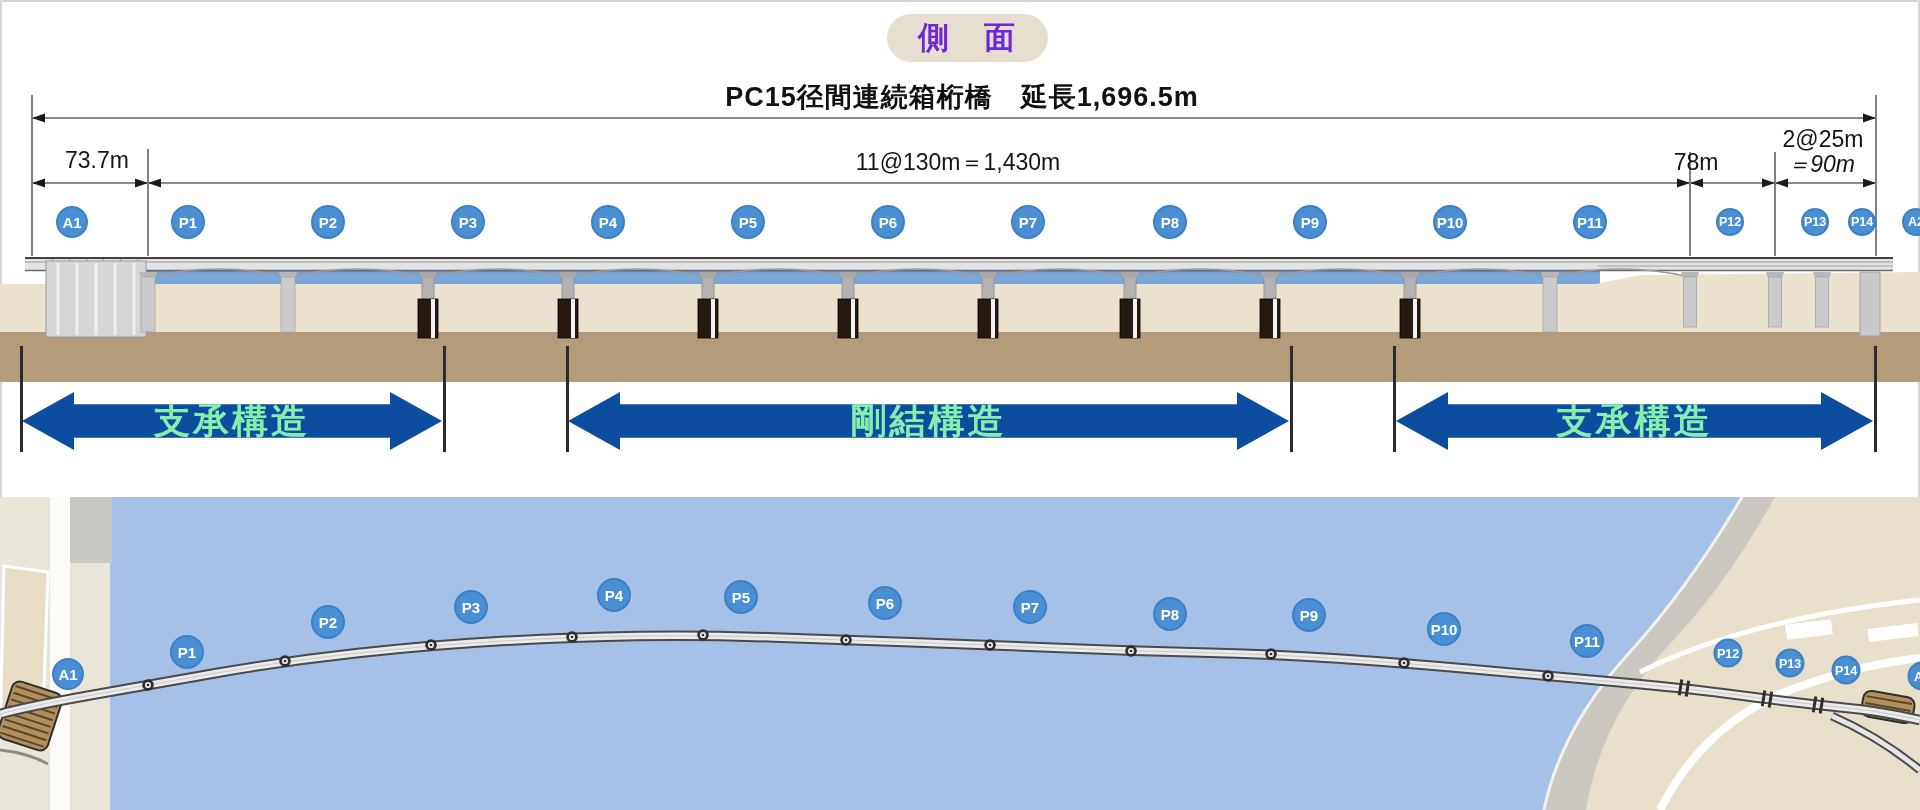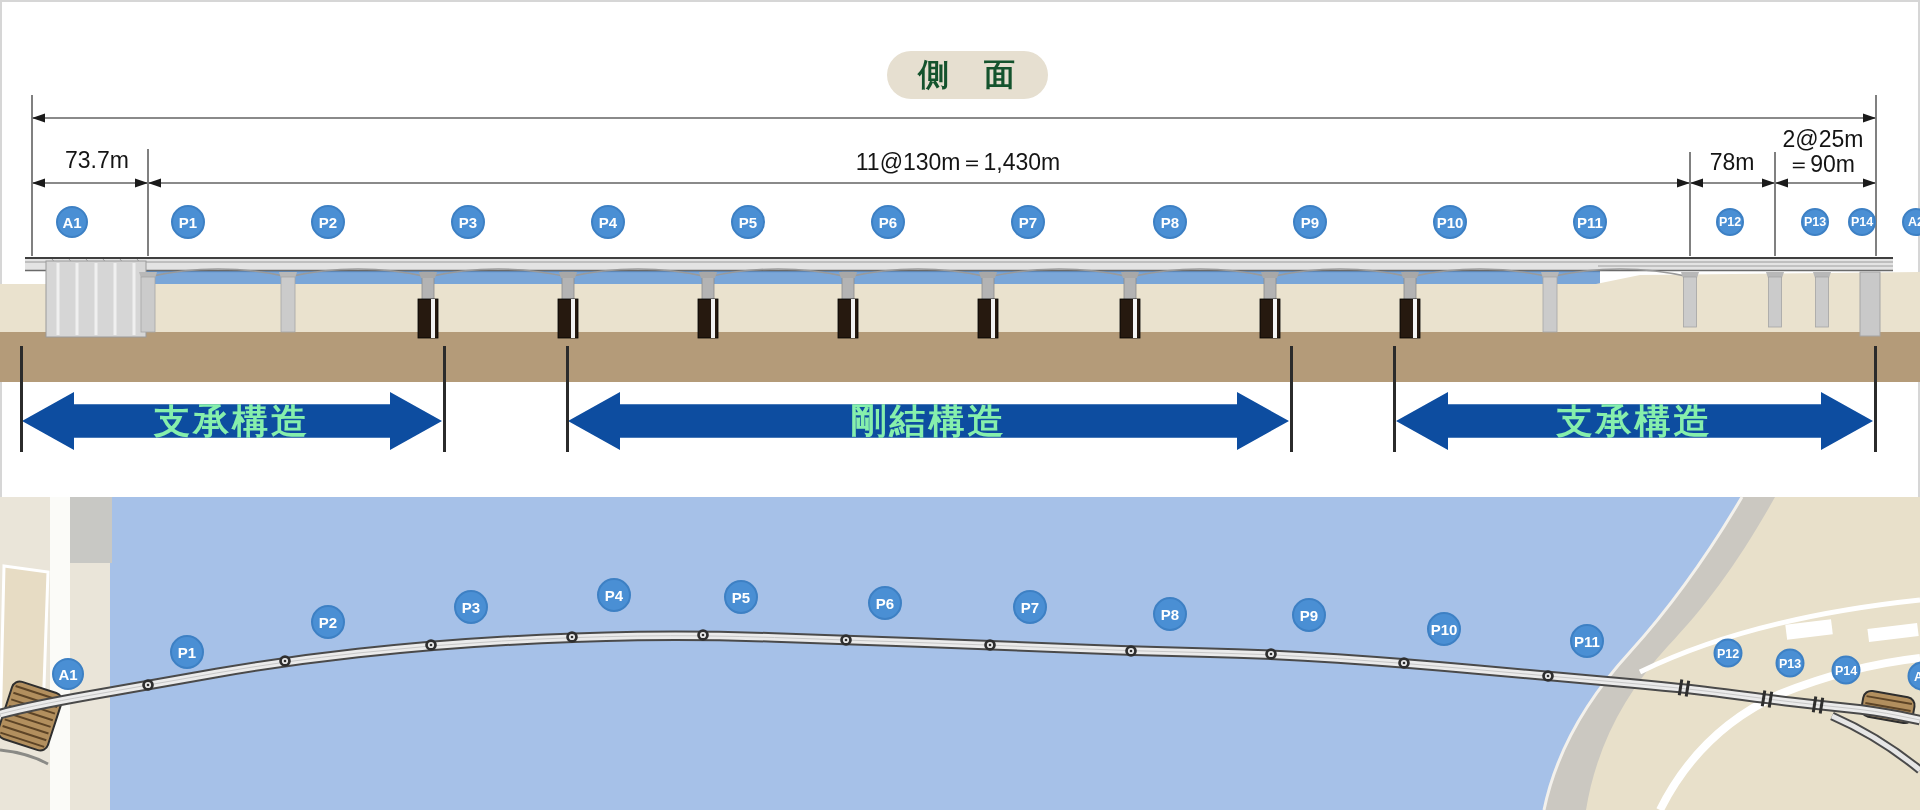--- a/index.html
+++ b/index.html
@@ -4,21 +4,21 @@
 <style>
   html,body{margin:0;padding:0;background:#fff;}
   .stage{
     position:relative;width:1920px;height:810px;overflow:hidden;background:#ffffff;
     font-family:"Liberation Sans","DejaVu Sans",sans-serif;
     box-shadow:inset 0 0 0 2px #d6d6d6;
   }
   svg.art{position:absolute;left:0;top:0;width:1920px;height:810px;display:block;}
   .badge{
     position:absolute;display:flex;align-items:center;justify-content:center;
-    border-radius:26px;font-weight:bold;font-size:31px;color:#14532d;letter-spacing:2px;white-space:nowrap;margin-top:37px;
+    border-radius:26px;font-weight:bold;font-size:31px;color:#6d28d9;letter-spacing:2px;white-space:nowrap;
   }
   .title{
     position:absolute;transform:translate(-50%,-50%);font-size:27px;font-weight:600;color:#111;
     white-space:nowrap;letter-spacing:1px;
   }
   .dimlab{
     position:absolute;transform:translate(-50%,-50%);font-size:23px;color:#141414;white-space:nowrap;
   }
   .pbadge{
     position:absolute;display:flex;align-items:center;justify-content:center;border-radius:50%;
@@ -276,27 +276,28 @@
       </g>
       <g>
         <line x1="1775" y1="183" x2="1876" y2="183" stroke="#8a8a8a" stroke-width="2"></line>
         <polygon points="1775,183 1788,178.5 1788,187.5" fill="#1a1a1a"></polygon>
         <polygon points="1876,183 1863,178.5 1863,187.5" fill="#1a1a1a"></polygon>
       </g>
     </svg>
 
   <div class="badge" id="side-badge" style="left: 887px; top: 14px; width: 161px; height: 48px; background: rgb(230, 223, 208);">側　面</div>
 
+  <div class="title" style="left:962px;top:97px;">PC15径間連続箱桁橋　延長1,696.5m</div>
 
   <div id="dim-labels">
       <div class="dimlab" style="left: 97px; top: 160px;">73.7m</div>
       <div class="dimlab" style="left: 958px; top: 162px;">11@130m＝1,430m</div>
-      <div class="dimlab" style="left: 1732px; top: 162px;">78m</div>
+      <div class="dimlab" style="left: 1696px; top: 162px;">78m</div>
       <div class="dimlab" style="left: 1823px; top: 139px;">2@25m</div>
-      <div class="dimlab" style="left: 1821px; top: 164px;">＝90m</div>
+      <div class="dimlab" style="left: 1821px; top: 164px; font-style: italic;">＝90m</div>
     </div>
   <div id="side-pier-labels">
       <div class="pbadge" style="left: 32px; top: 222px; width: 32px; height: 32px; background: rgb(74, 143, 212); border-color: rgb(61, 128, 196); font-size: 15px;">A1</div>
       <div class="pbadge" style="left: 148px; top: 222px; width: 34px; height: 34px; background: rgb(74, 143, 212); border-color: rgb(61, 128, 196); font-size: 15px;">P1</div>
       <div class="pbadge" style="left: 288px; top: 222px; width: 34px; height: 34px; background: rgb(74, 143, 212); border-color: rgb(61, 128, 196); font-size: 15px;">P2</div>
       <div class="pbadge" style="left: 428px; top: 222px; width: 34px; height: 34px; background: rgb(74, 143, 212); border-color: rgb(61, 128, 196); font-size: 15px;">P3</div>
       <div class="pbadge" style="left: 568px; top: 222px; width: 34px; height: 34px; background: rgb(74, 143, 212); border-color: rgb(61, 128, 196); font-size: 15px;">P4</div>
       <div class="pbadge" style="left: 708px; top: 222px; width: 34px; height: 34px; background: rgb(74, 143, 212); border-color: rgb(61, 128, 196); font-size: 15px;">P5</div>
       <div class="pbadge" style="left: 848px; top: 222px; width: 34px; height: 34px; background: rgb(74, 143, 212); border-color: rgb(61, 128, 196); font-size: 15px;">P6</div>
       <div class="pbadge" style="left: 988px; top: 222px; width: 34px; height: 34px; background: rgb(74, 143, 212); border-color: rgb(61, 128, 196); font-size: 15px;">P7</div>

